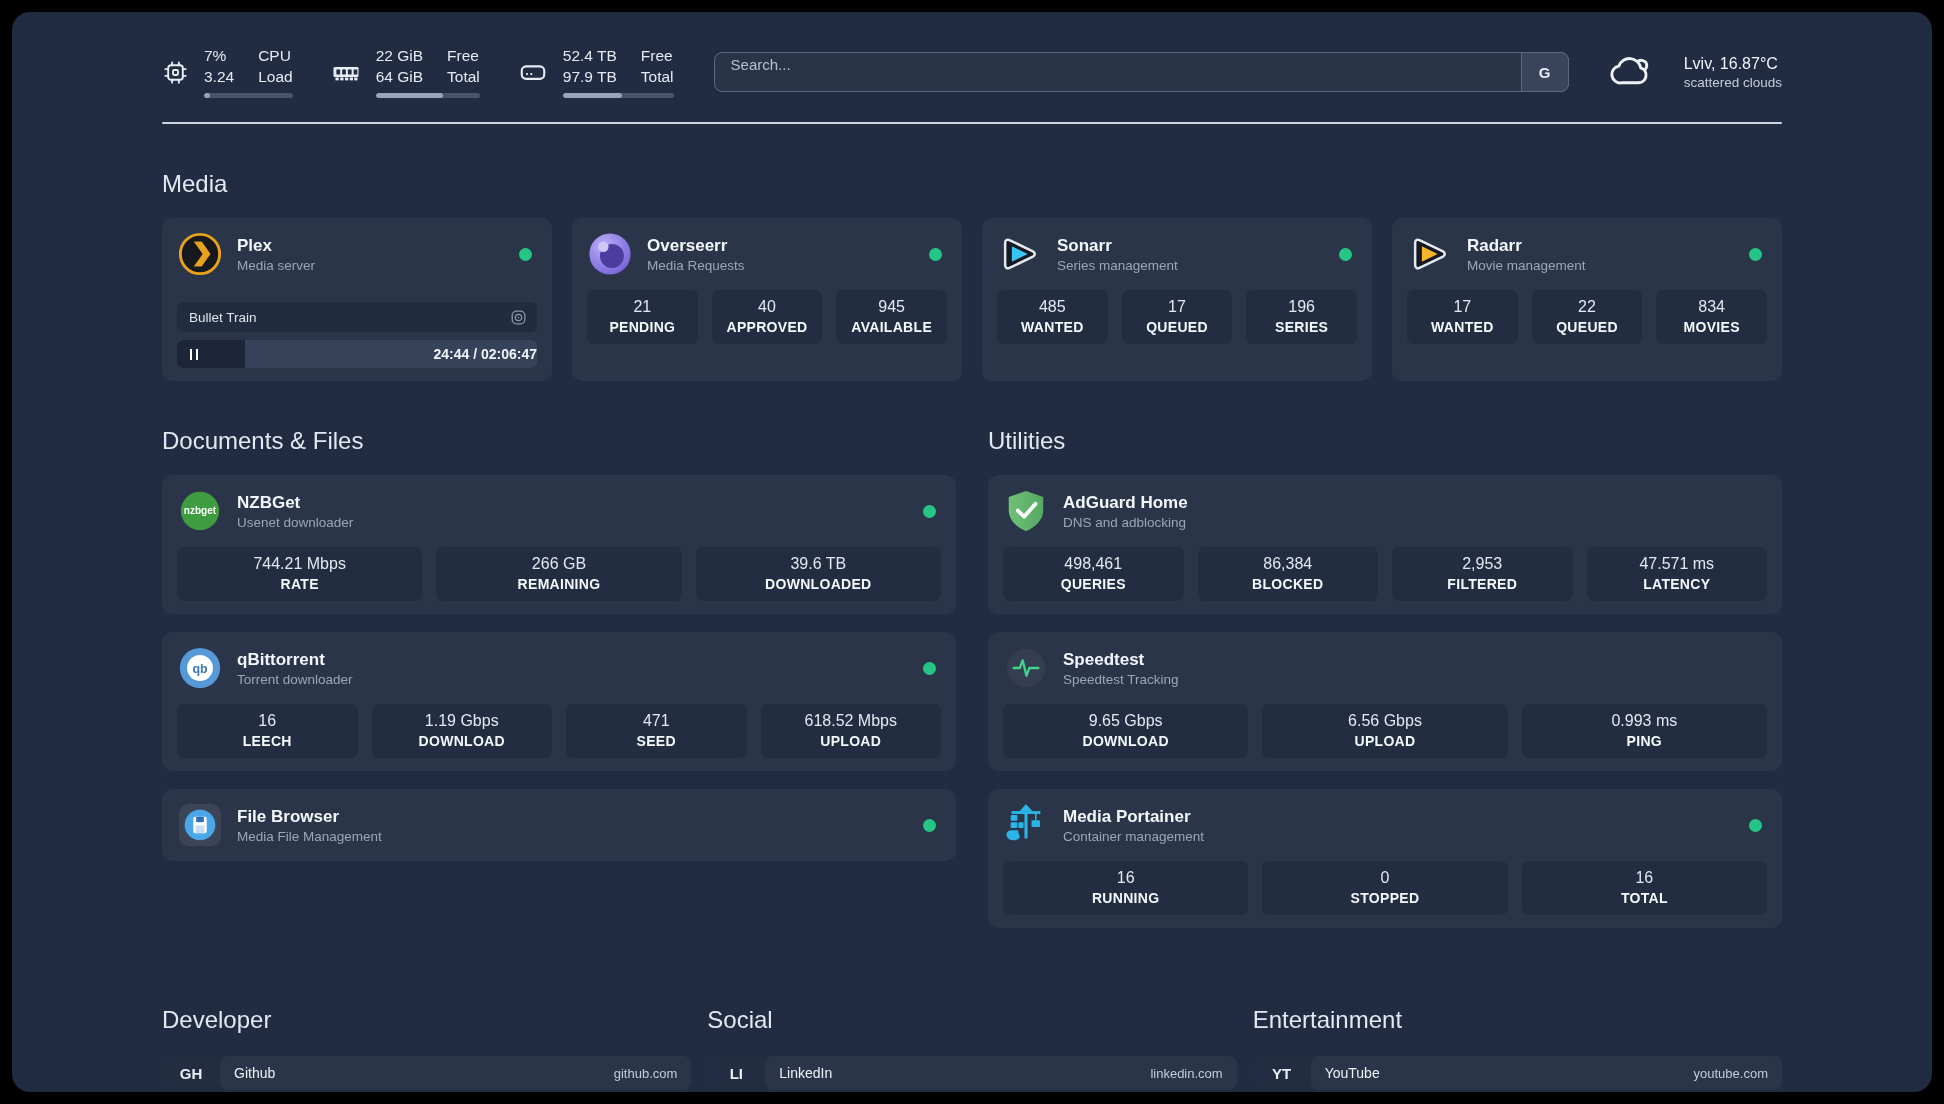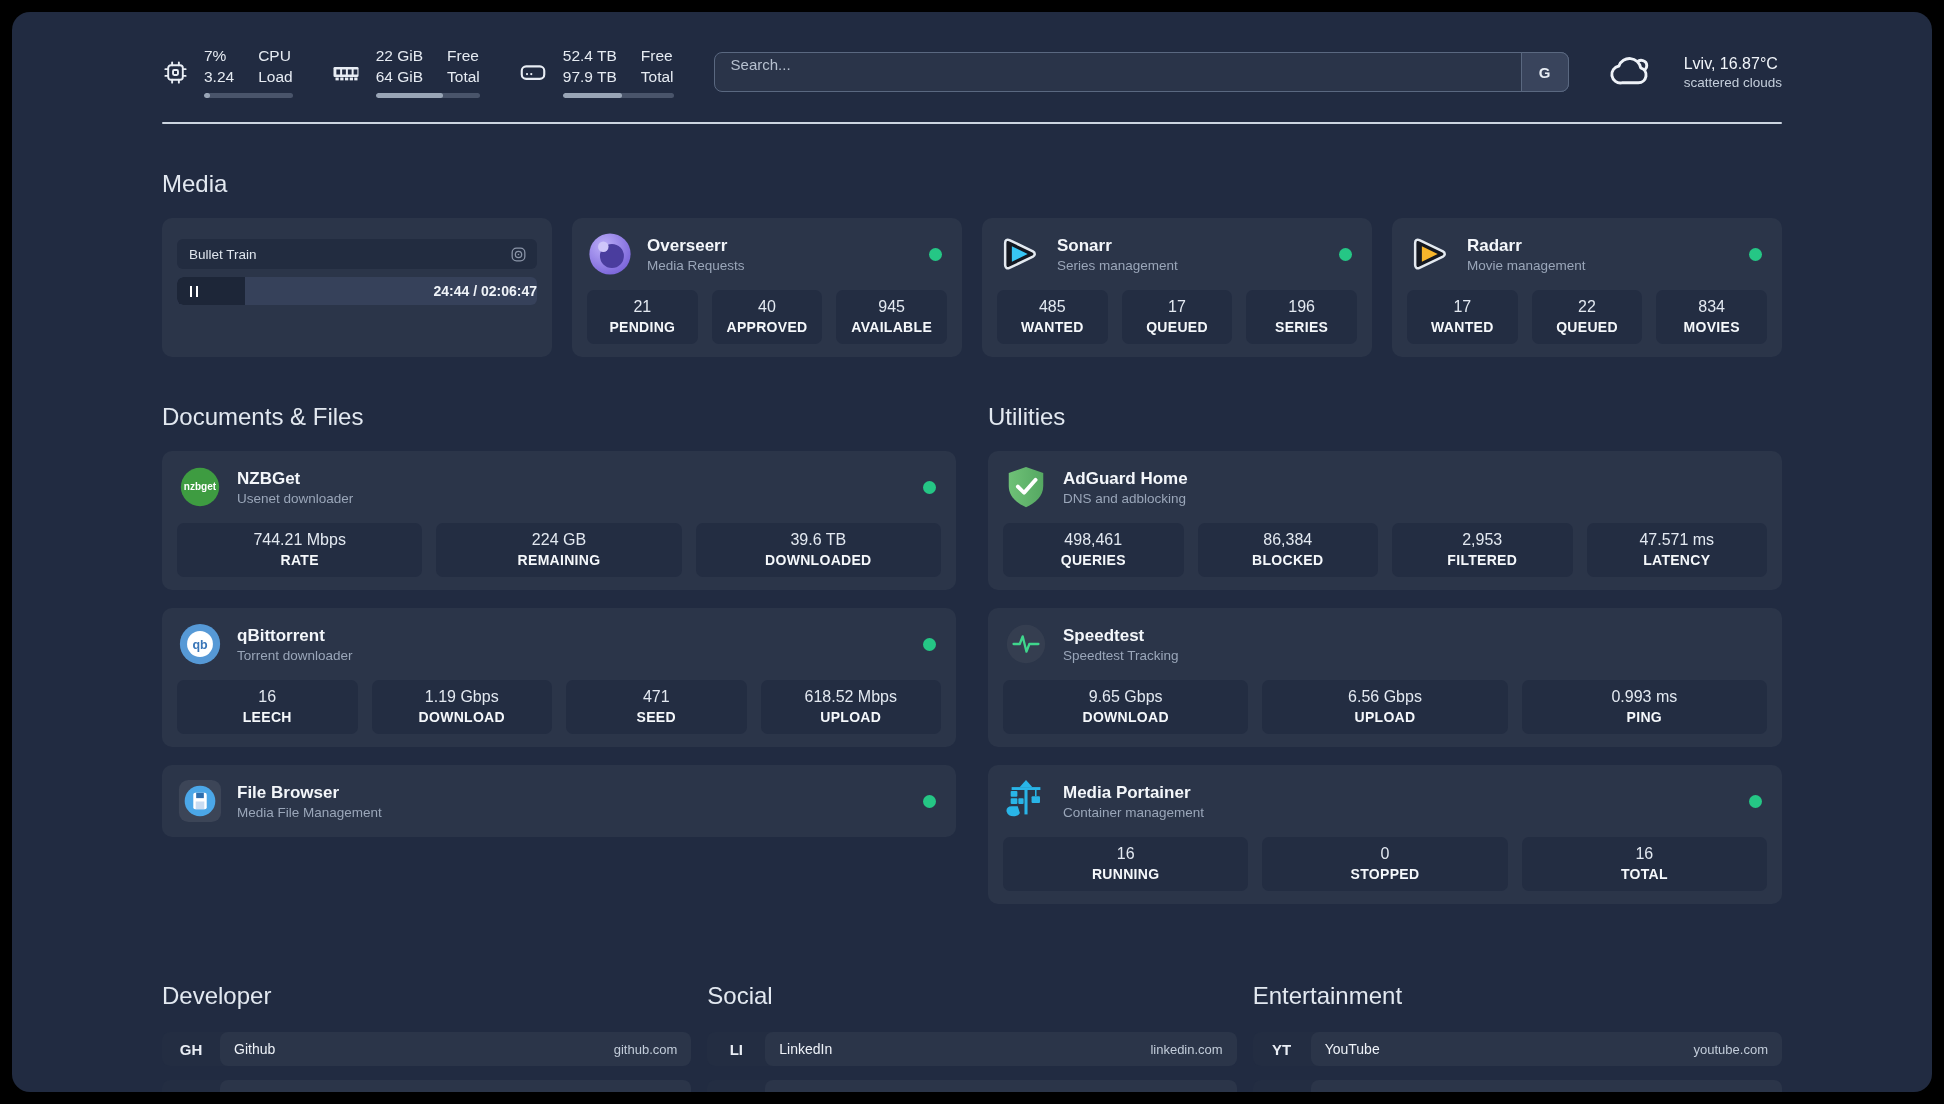--- a/index.html
+++ b/index.html
@@ -44,21 +44,21 @@
   .app-name { font-size:17px; font-weight:600; color:#f3f6fa; white-space:nowrap; }
   .app-desc { font-size:13.5px; color:#9aa6b9; margin-top:2px; white-space:nowrap; }
   .status-dot { width:13px; height:13px; border-radius:50%; background:#25c685; margin-left:auto; margin-right:5px; flex:0 0 auto; }
 
   .stat-grid { display:grid; grid-auto-flow:column; grid-auto-columns:1fr; gap:14px; margin-top:13px; }
   .stat-box { background:#232d42; border-radius:7px; text-align:center; padding:8px 4px 9px; }
   .stat-value { font-size:16px; color:#e3e9f1; white-space:nowrap; }
   .stat-label { font-size:14px; font-weight:700; color:#f5f8fb; margin-top:3px; letter-spacing:.3px; white-space:nowrap; }
 
   
-  .np-row { margin-top:8px; background:#222c40; border-radius:6px; height:30px; display:flex; align-items:center; padding:0 9px 0 12px; }
+  .np-row { margin-top:25px; background:#222c40; border-radius:6px; height:30px; display:flex; align-items:center; padding:0 9px 0 12px; }
   .np-title { font-size:13.5px; color:#dfe5ed; }
   .np-disc { margin-left:auto; display:flex; }
   .player-row { margin-top:8px; background:#36415a; border-radius:6px; height:28px; position:relative; overflow:hidden; display:flex; align-items:center; }
   .player-fill { position:absolute; left:0; top:0; bottom:0; background:#1d2638; border-radius:6px 0 0 6px; }
   .pause-icon { position:relative; margin-left:13px; width:8px; height:11px; border-left:2.5px solid #fff; border-right:2.5px solid #fff; }
   .player-time { position:relative; margin-left:auto; font-size:14px; font-weight:600; color:#eff3f8; padding-right:0; white-space:nowrap; }
 
   .mid-grid { display:grid; grid-template-columns:1fr 1fr; column-gap:32px; margin-top:10px; }
   .col-title { margin:36px 0 20px; }
   .mid-grid .card { margin-bottom:18px; }
@@ -183,20 +183,33 @@
     </div>
   </div>
 
   <div class="divider"></div>
 
   <h2 class="section-title media-title">Media</h2>
 
   <div class="media-grid">
 
     <div class="card">
+      <div class="card-head">
+        <span class="app-icon">
+          <svg viewBox="0 0 48 48">
+            <circle cx="24" cy="24" r="20.5" fill="#17191f" stroke="#e9a21c" stroke-width="3"></circle>
+            <path d="M17.5 11h8.2L35 24l-9.3 13h-8.2L26.8 24Z" fill="#e9a21c"></path>
+          </svg>
+        </span>
+        <div class="app-texts">
+          <div class="app-name">Plex</div>
+          <div class="app-desc">Media server</div>
+        </div>
+        <span class="status-dot"></span>
+      </div>
       <div class="np-row">
         <span class="np-title">Bullet Train</span>
         <span class="np-disc">
           <svg width="19" height="19" viewBox="0 0 24 24" fill="none" stroke="#8b95a8" stroke-width="1.6">
             <rect x="4" y="4" width="16" height="16" rx="5.5"></rect>
             <circle cx="12" cy="12" r="4"></circle>
             <circle cx="12" cy="12" r="1" fill="#8b95a8" stroke="none"></circle>
           </svg>
         </span>
       </div>
@@ -323,21 +336,21 @@
             <div class="app-desc">Usenet downloader</div>
           </div>
           <span class="status-dot"></span>
         </div>
         <div class="stat-grid">
           <div class="stat-box">
             <div class="stat-value">744.21 Mbps</div>
                 <div class="stat-label">RATE</div>
               </div>
           <div class="stat-box">
-            <div class="stat-value">224 GB</div>
+            <div class="stat-value">266 GB</div>
                 <div class="stat-label">REMAINING</div>
               </div>
           <div class="stat-box">
             <div class="stat-value">39.6 TB</div>
                 <div class="stat-label">DOWNLOADED</div>
               </div>
         </div>
       </div>
 
       <div class="card">

